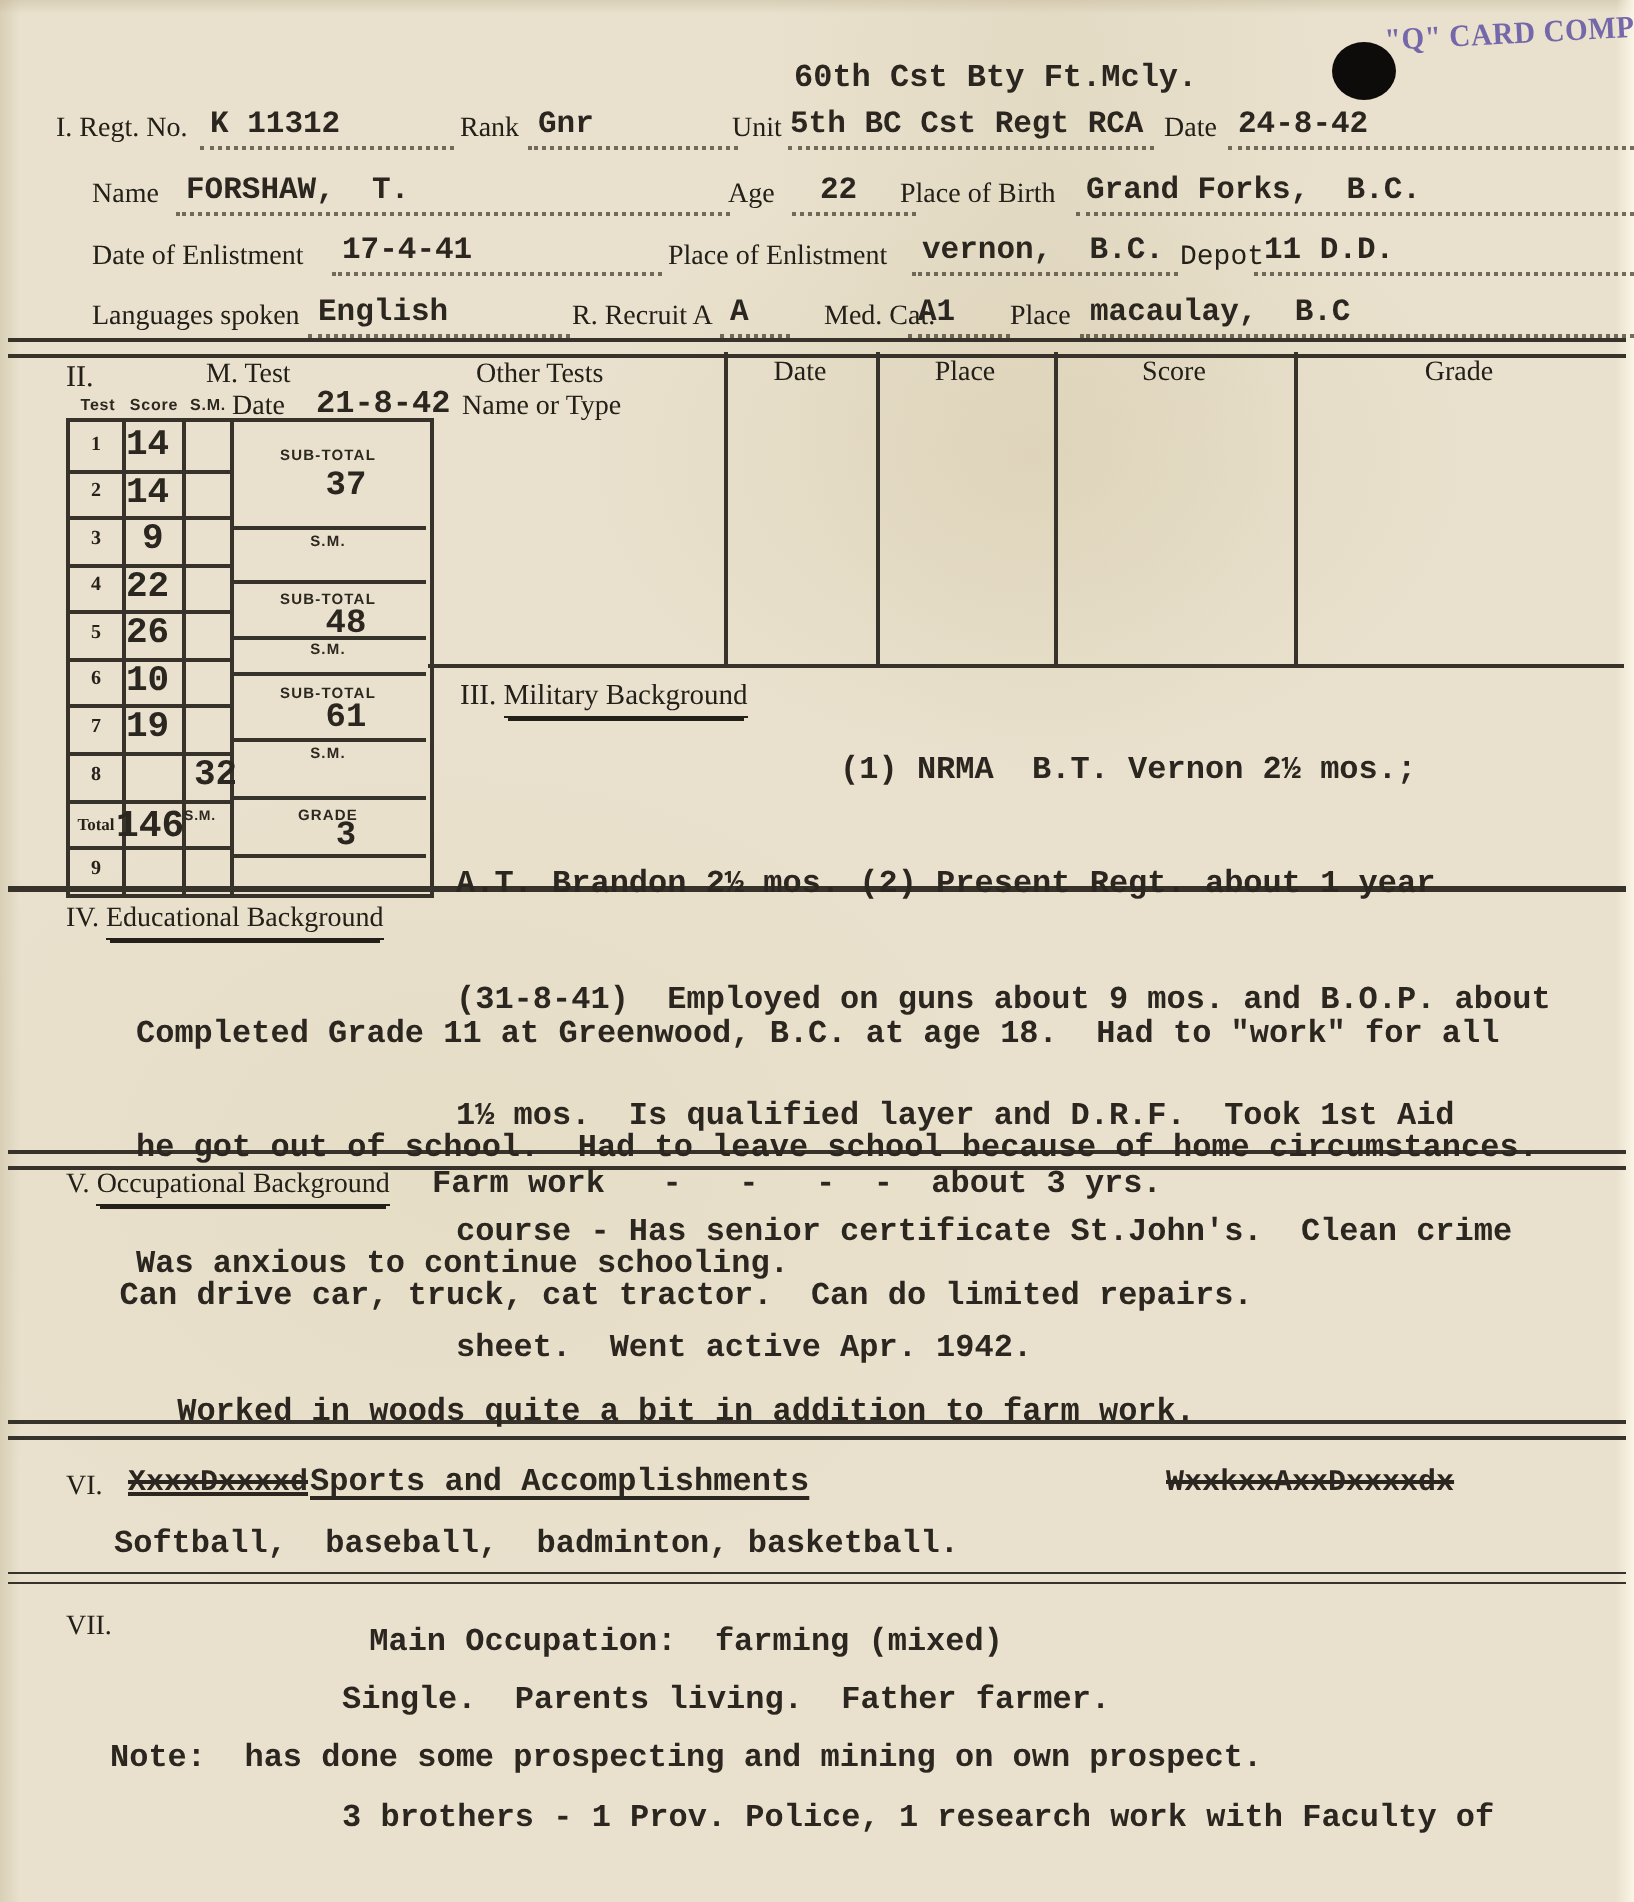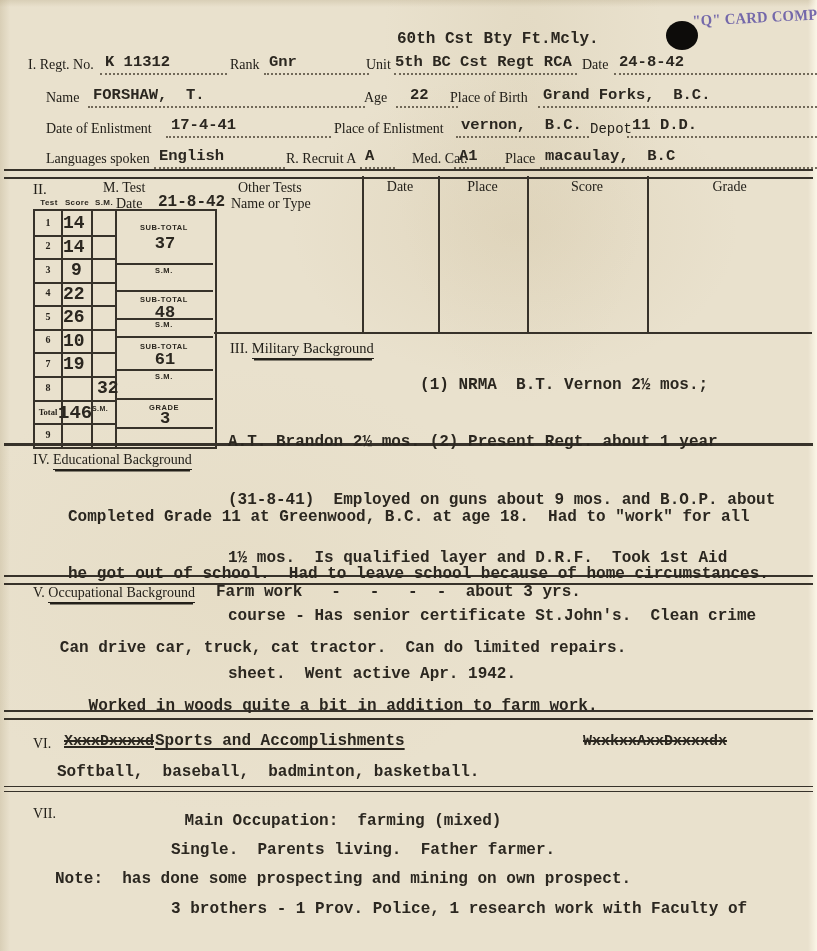--- a/index.html
+++ b/index.html
@@ -31,21 +31,21 @@
   .stamp{position:absolute;left:692px;top:12px;transform:rotate(-3deg) scaleX(.94);transform-origin:left top;
        font-family:"Liberation Serif","DejaVu Serif",serif;font-weight:700;font-size:15.5px;letter-spacing:.3px;
        color:rgba(105,93,167,.92);white-space:nowrap;}
   .hole{position:absolute;left:666px;top:21px;width:32px;height:29px;border-radius:50%;background:#0d0c0a;}
   .mtable{position:absolute;left:33px;top:209px;width:180px;height:236px;border:2px solid #37322a;}
   .mtable .ivl{position:absolute;top:0;bottom:0;width:1.5px;background:#37322a;}
   .mtable .irl{position:absolute;left:0;width:80px;height:1.5px;background:#37322a;}
   .mtable .gl{position:absolute;left:80px;width:98px;height:1.5px;background:#37322a;}
   .rno{position:absolute;left:0;width:26px;text-align:center;font-family:"Liberation Serif",serif;font-weight:700;font-size:10px;color:#26221b;}
   .rsc{position:absolute;left:28px;width:44px;font-family:"Liberation Mono","DejaVu Sans Mono",monospace;font-weight:700;font-size:18px;color:#2b2720;white-space:pre;}
-  .gval{position:absolute;left:90px;width:80px;text-align:center;font-family:"Liberation Mono","DejaVu Sans Mono",monospace;font-weight:700;font-size:17px;color:#2b2720;}
+  .gval{position:absolute;left:80px;width:80px;text-align:center;font-family:"Liberation Mono","DejaVu Sans Mono",monospace;font-weight:700;font-size:17px;color:#2b2720;padding-left:18px;}
   .glab{position:absolute;left:80px;width:98px;text-align:center;font-family:"Liberation Sans",sans-serif;font-weight:700;font-size:7.5px;letter-spacing:.6px;color:#2c2820;}
 </style>
 </head>
 <body>
 
 <div class="page">
 
   <div class="stamp">"Q" CARD COMPLETE</div>
   <div class="hole"></div>
 
@@ -186,20 +186,21 @@
     <div>sheet.  Went active Apr. 1942.</div>
   </div>
 
   <span class="lb" style="left:33px;top:452px;">
     <span>IV.</span>
     <span class="udbl">Educational Background</span>
   </span>
   <div class="pre" style="left:68px;top:469px;">
     <div>Completed Grade 11 at Greenwood, B.C. at age 18.  Had to "work" for all</div>
     <div>he got out of school.  Had to leave school because of home circumstances.</div>
+    <div>Was anxious to continue schooling.</div>
   </div>
 
   <span class="lb" style="left:33px;top:585px;">
     <span>V.</span>
     <span class="udbl">Occupational Background</span>
   </span>
   <span class="abs t" style="left:216px;top:583px;">Farm work   -   -   -  -  about 3 yrs.</span>
   <div class="pre" style="left:55px;top:601px;line-height:19.2px;text-align:center;">
     <div>Can drive car, truck, cat tractor.  Can do limited repairs.</div>
     <div>Worked in woods quite a bit in addition to farm work.</div>

